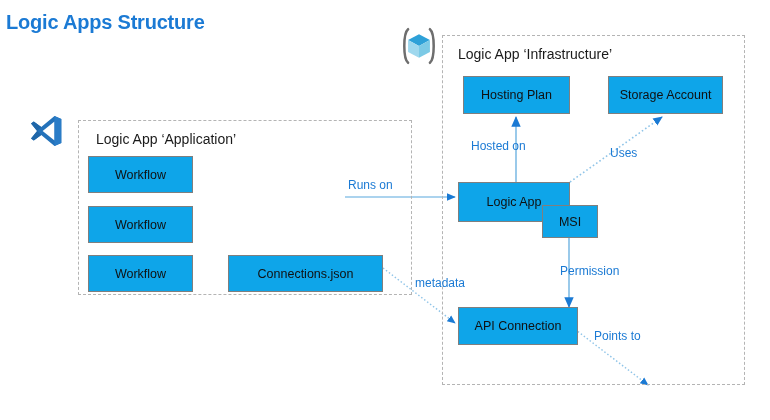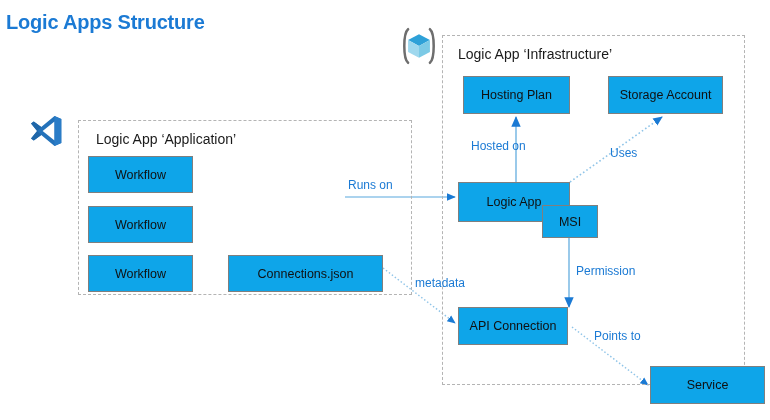--- a/index.html
+++ b/index.html
@@ -145,29 +145,28 @@
   <div class="group-label" style="left:458px; top:46px;">Logic App ‘Infrastructure’</div>
 
   <div class="node" style="left:463px; top:76px; width:107px; height:38px;">Hosting Plan</div>
 
   <div class="node" style="left:608px; top:76px; width:115px; height:38px;">Storage Account</div>
 
   <div class="node" style="left:458px; top:182px; width:112px; height:40px; z-index:3;">Logic App</div>
 
   <div class="node" style="left:542px; top:205px; width:56px; height:33px; z-index:4;">MSI</div>
 
-  <div class="node" style="left:458px; top:307px; width:110px; height:38px; z-index:3;">API Connection</div>
+  <div class="node" style="left:458px; top:307px; width:120px; height:38px; z-index:3;">API Connection</div>
 
-  <div class="node" style="left:650px; top:366px; width:115px; height:38px; z-index:3;">Service</div>
 
   <div class="wire-label" style="left:348px; top:178px;">Runs on</div>
 
   <div class="wire-label" style="left:471px; top:139px;">Hosted on</div>
 
   <div class="wire-label" style="left:610px; top:146px;">Uses</div>
 
-  <div class="wire-label" style="left:560px; top:264px;margin-left:16px;">Permission</div>
+  <div class="wire-label" style="left:560px; top:264px;">Permission</div>
 
   <div class="wire-label" style="left:415px; top:276px;">metadata</div>
 
   <div class="wire-label" style="left:594px; top:329px;">Points to</div>
 
 </div>
 
 </body></html>

